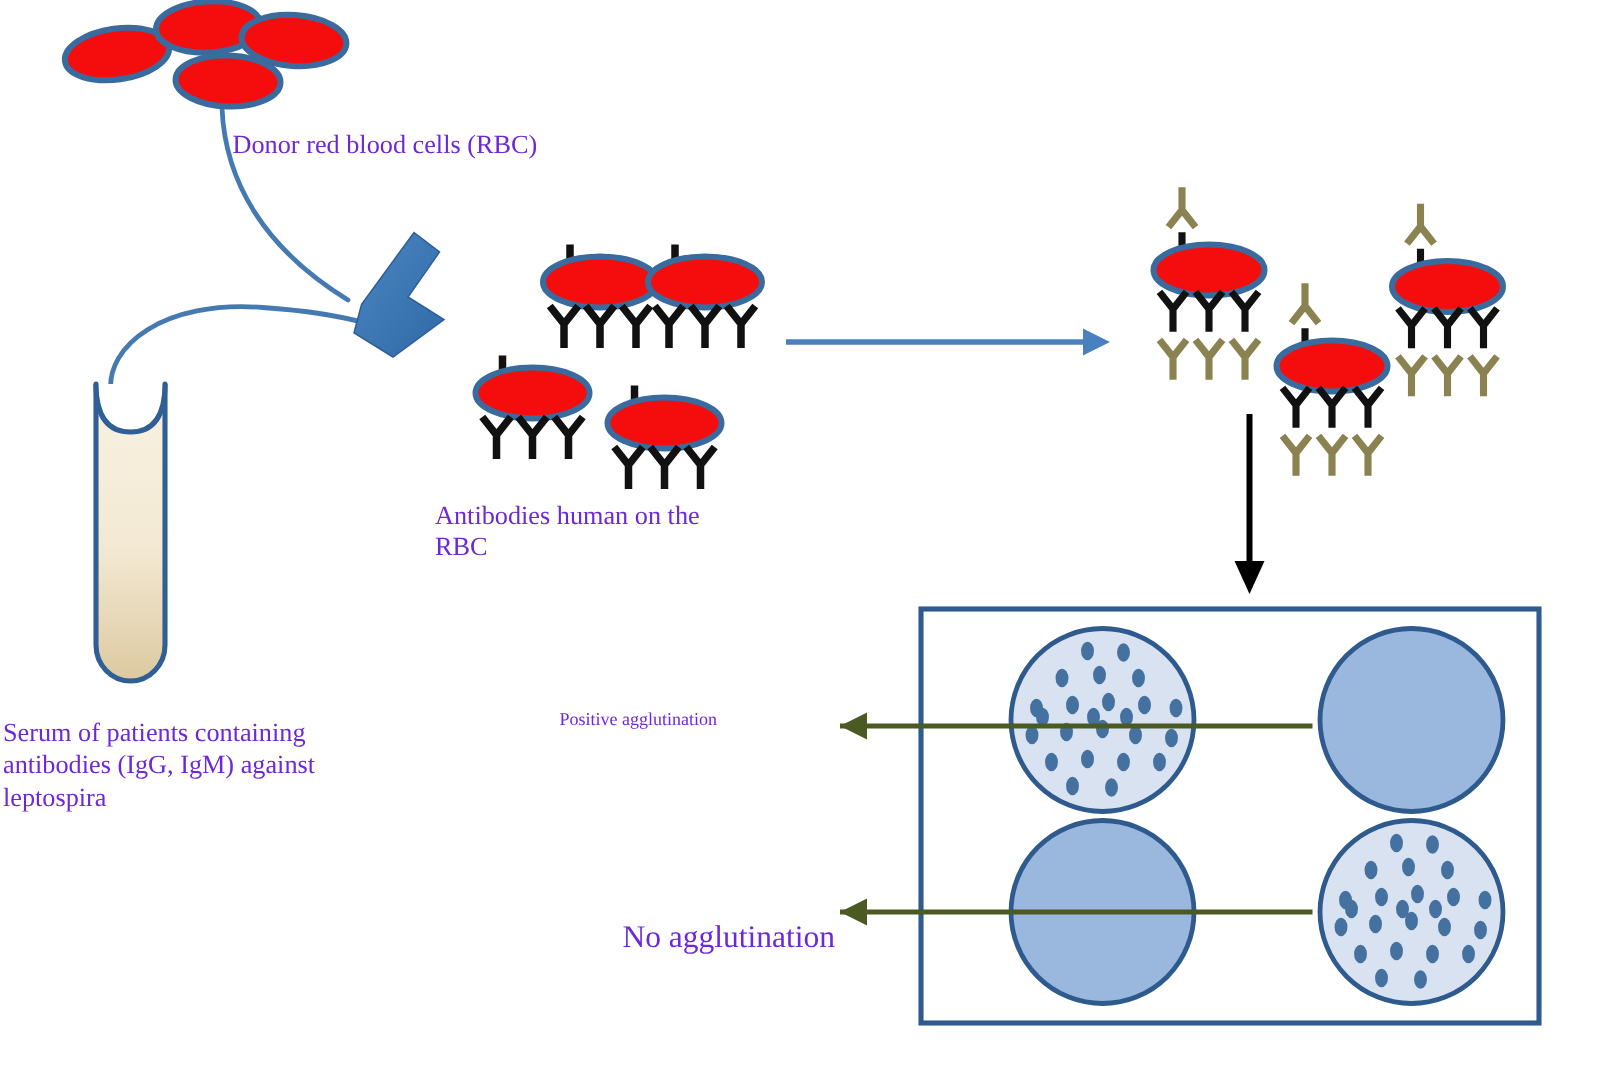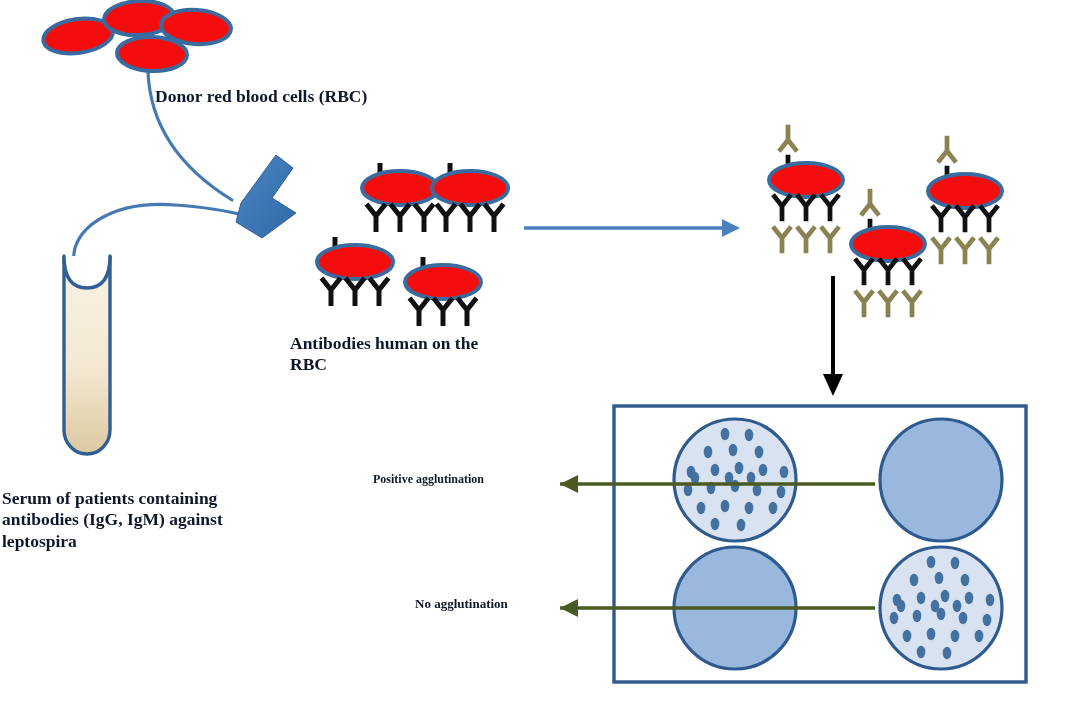--- a/index.html
+++ b/index.html
@@ -1,19 +1,19 @@
 <!DOCTYPE html>
 <html><head>
 <meta charset="utf-8">
 <style>
   html,body{margin:0;padding:0;background:#ffffff;}
   body{width:1070px;height:727px;position:relative;overflow:hidden;
        font-family:"Liberation Serif","DejaVu Serif",serif;}
   #stage{position:absolute;left:0;top:0;width:1070px;height:727px;}
-  .lbl{position:absolute;font-weight:bold;color:#0f172a;line-height:1.22;
+  .lbl{position:absolute;font-weight:normal;color:#6d28d9;line-height:1.22;
        font-family:"Liberation Serif","DejaVu Serif",serif;}
   svg{position:absolute;left:0;top:0;overflow:visible;}
   .nosel{user-select:none;}
 </style>
 </head>
 <body>
 
 <div id="stage">
 
   <svg id="gfx" width="1070" height="727">
@@ -305,23 +305,23 @@
         </g>
         <g>
           <line x1="875" y1="608" x2="560" y2="608" stroke="#4a5a22" stroke-width="3.4"></line>
           <path d="M578,599 L560,608 L578,617 Z" fill="#4a5a22"></path>
         </g>
       </g>
   </svg>
 
   <div class="lbl nosel" style="left:155px;top:86px;font-size:17.5px;width:300px;">Donor red blood cells (RBC)</div>
 
-  <div class="lbl nosel" style="left:2px;top:488px;font-size:17.5px;width:250px;">Serum of patients containing antibodies (IgG, IgM) against leptospira</div>
+  <div class="lbl nosel" style="left:2px;top:478px;font-size:17.5px;width:250px;">Serum of patients containing antibodies (IgG, IgM) against leptospira</div>
 
   <div class="lbl nosel" style="left:290px;top:333px;font-size:17.5px;width:215px;">Antibodies human on the RBC</div>
 
 
   <div class="lbl nosel" style="left:373px;top:472px;font-size:12px;width:220px;">Positive agglutination</div>
 
-  <div class="lbl nosel" style="left:415px;top:596px;font-size:13px;width:200px;">No agglutination</div>
+  <div class="lbl nosel" style="left:415px;top:612px;font-size:21px;width:200px;">No agglutination</div>
 
 
 </div>
 
 </body></html>

